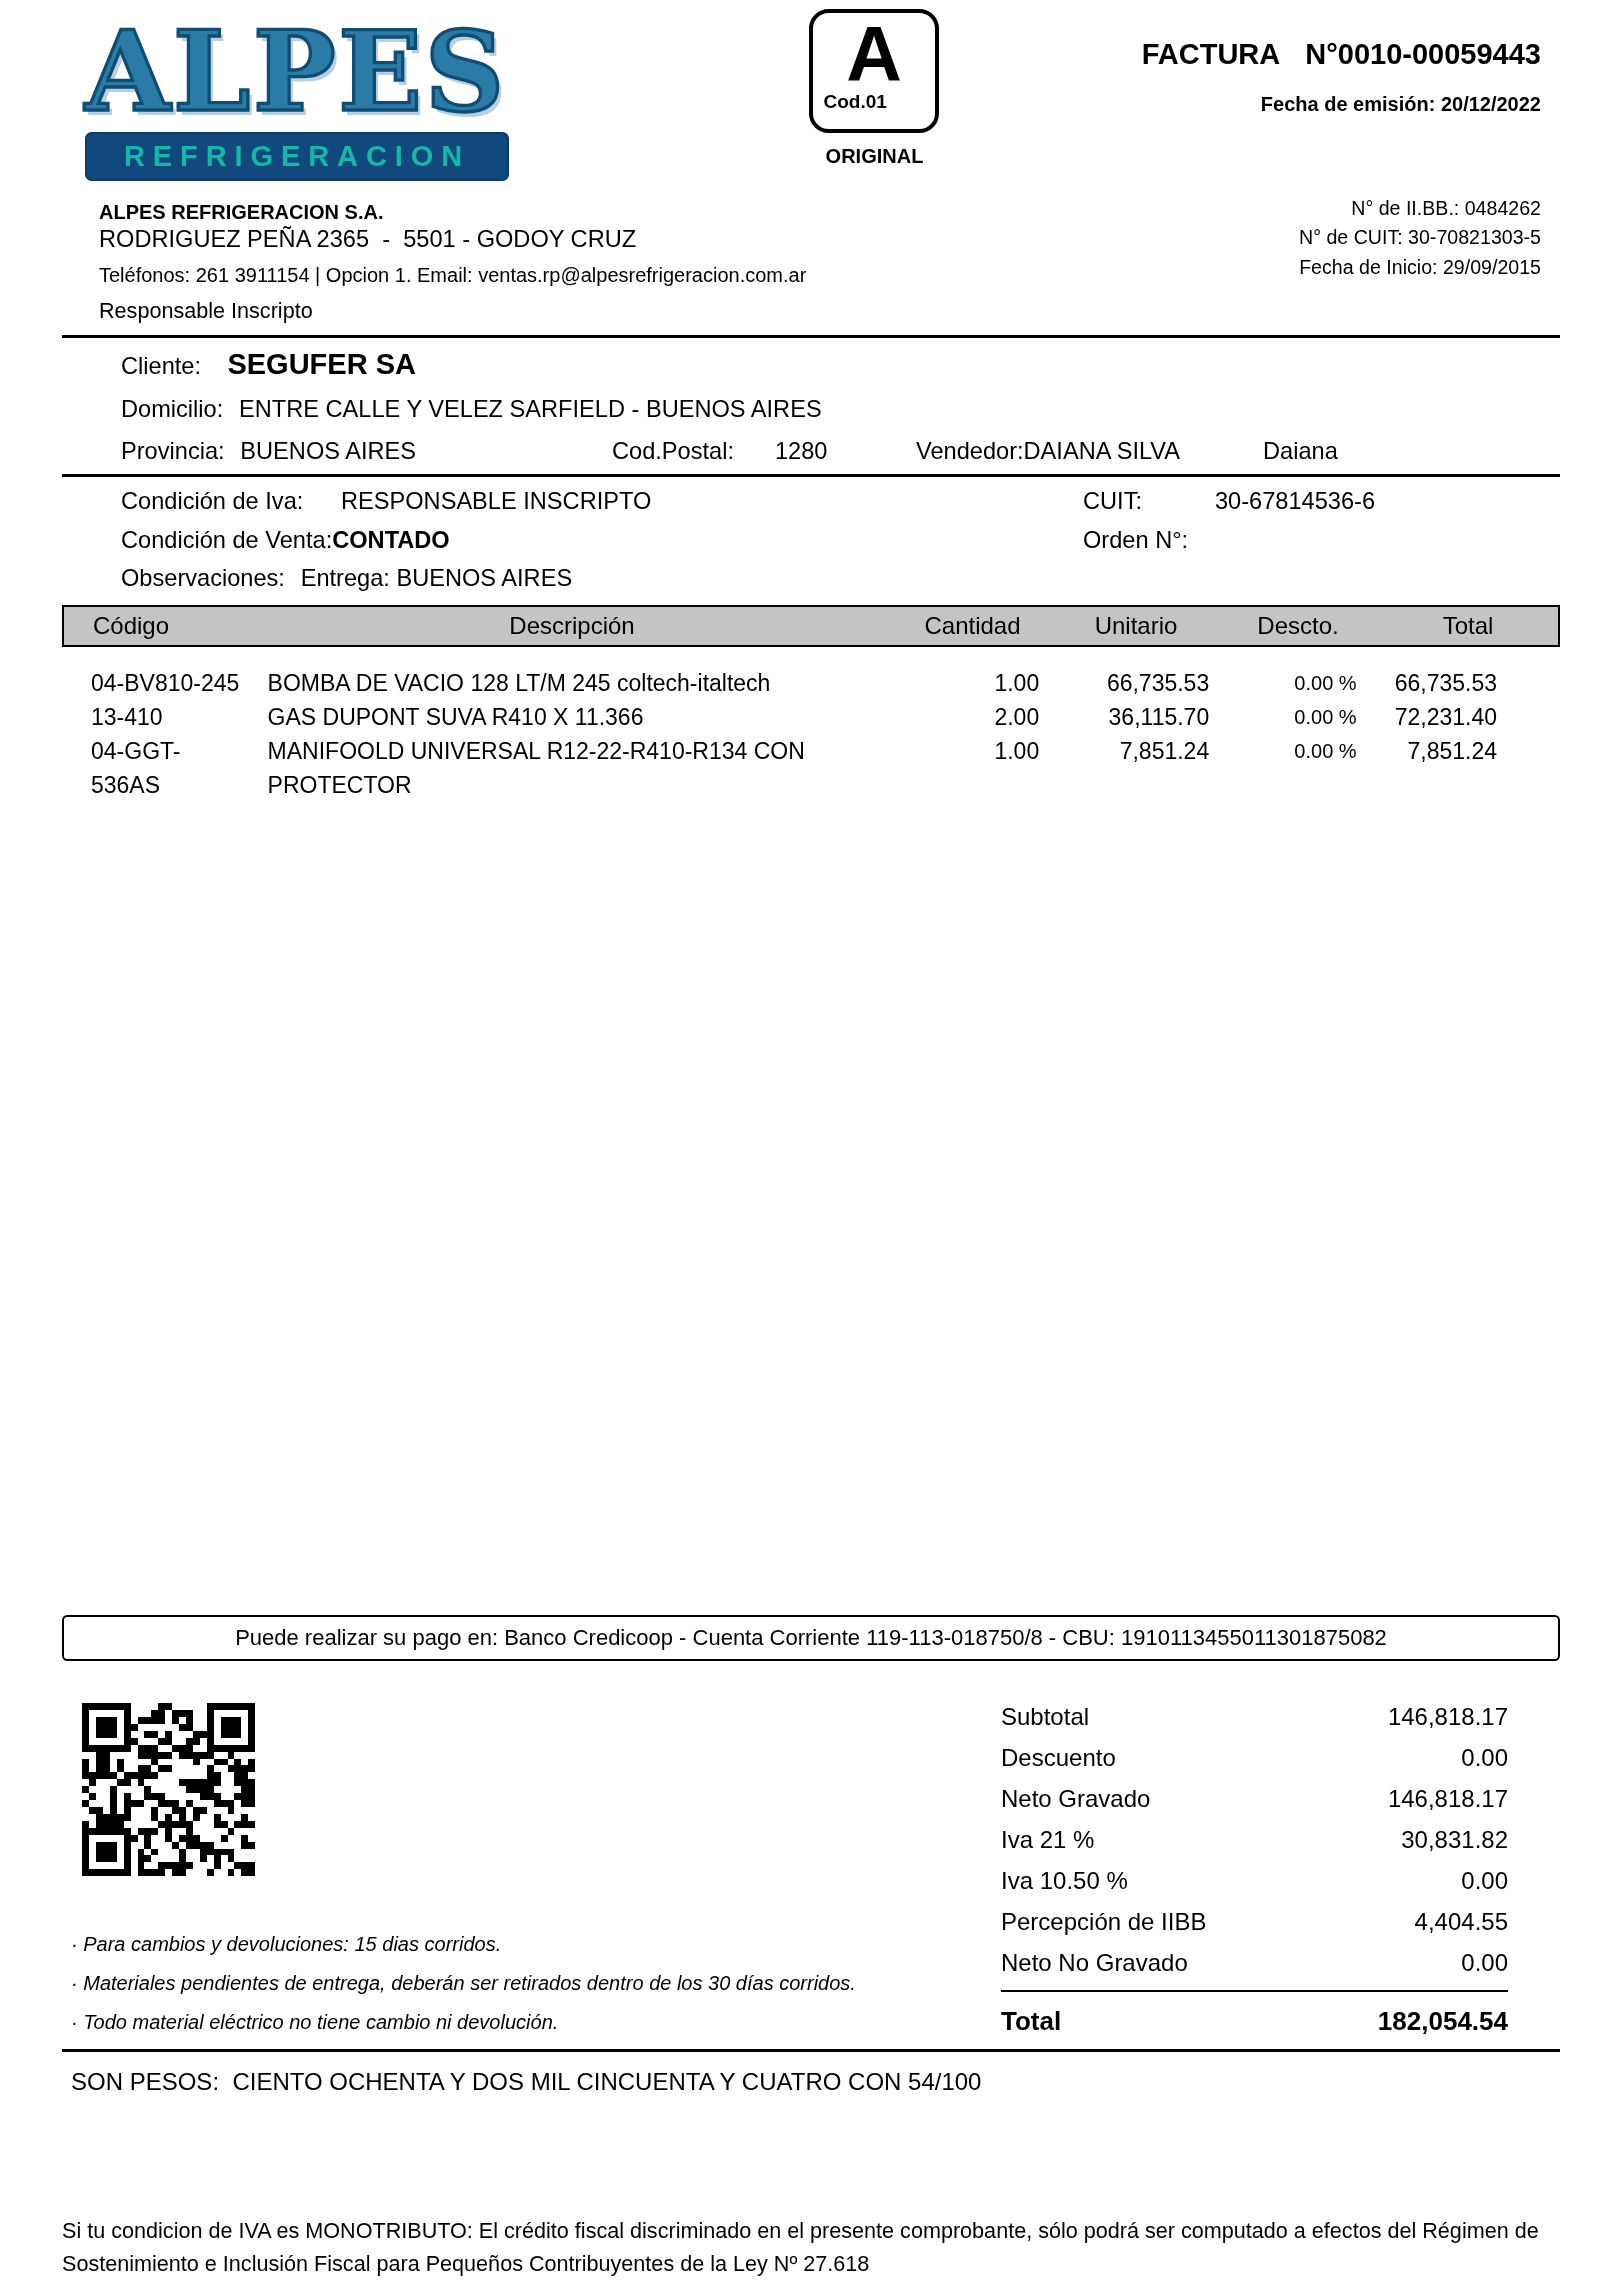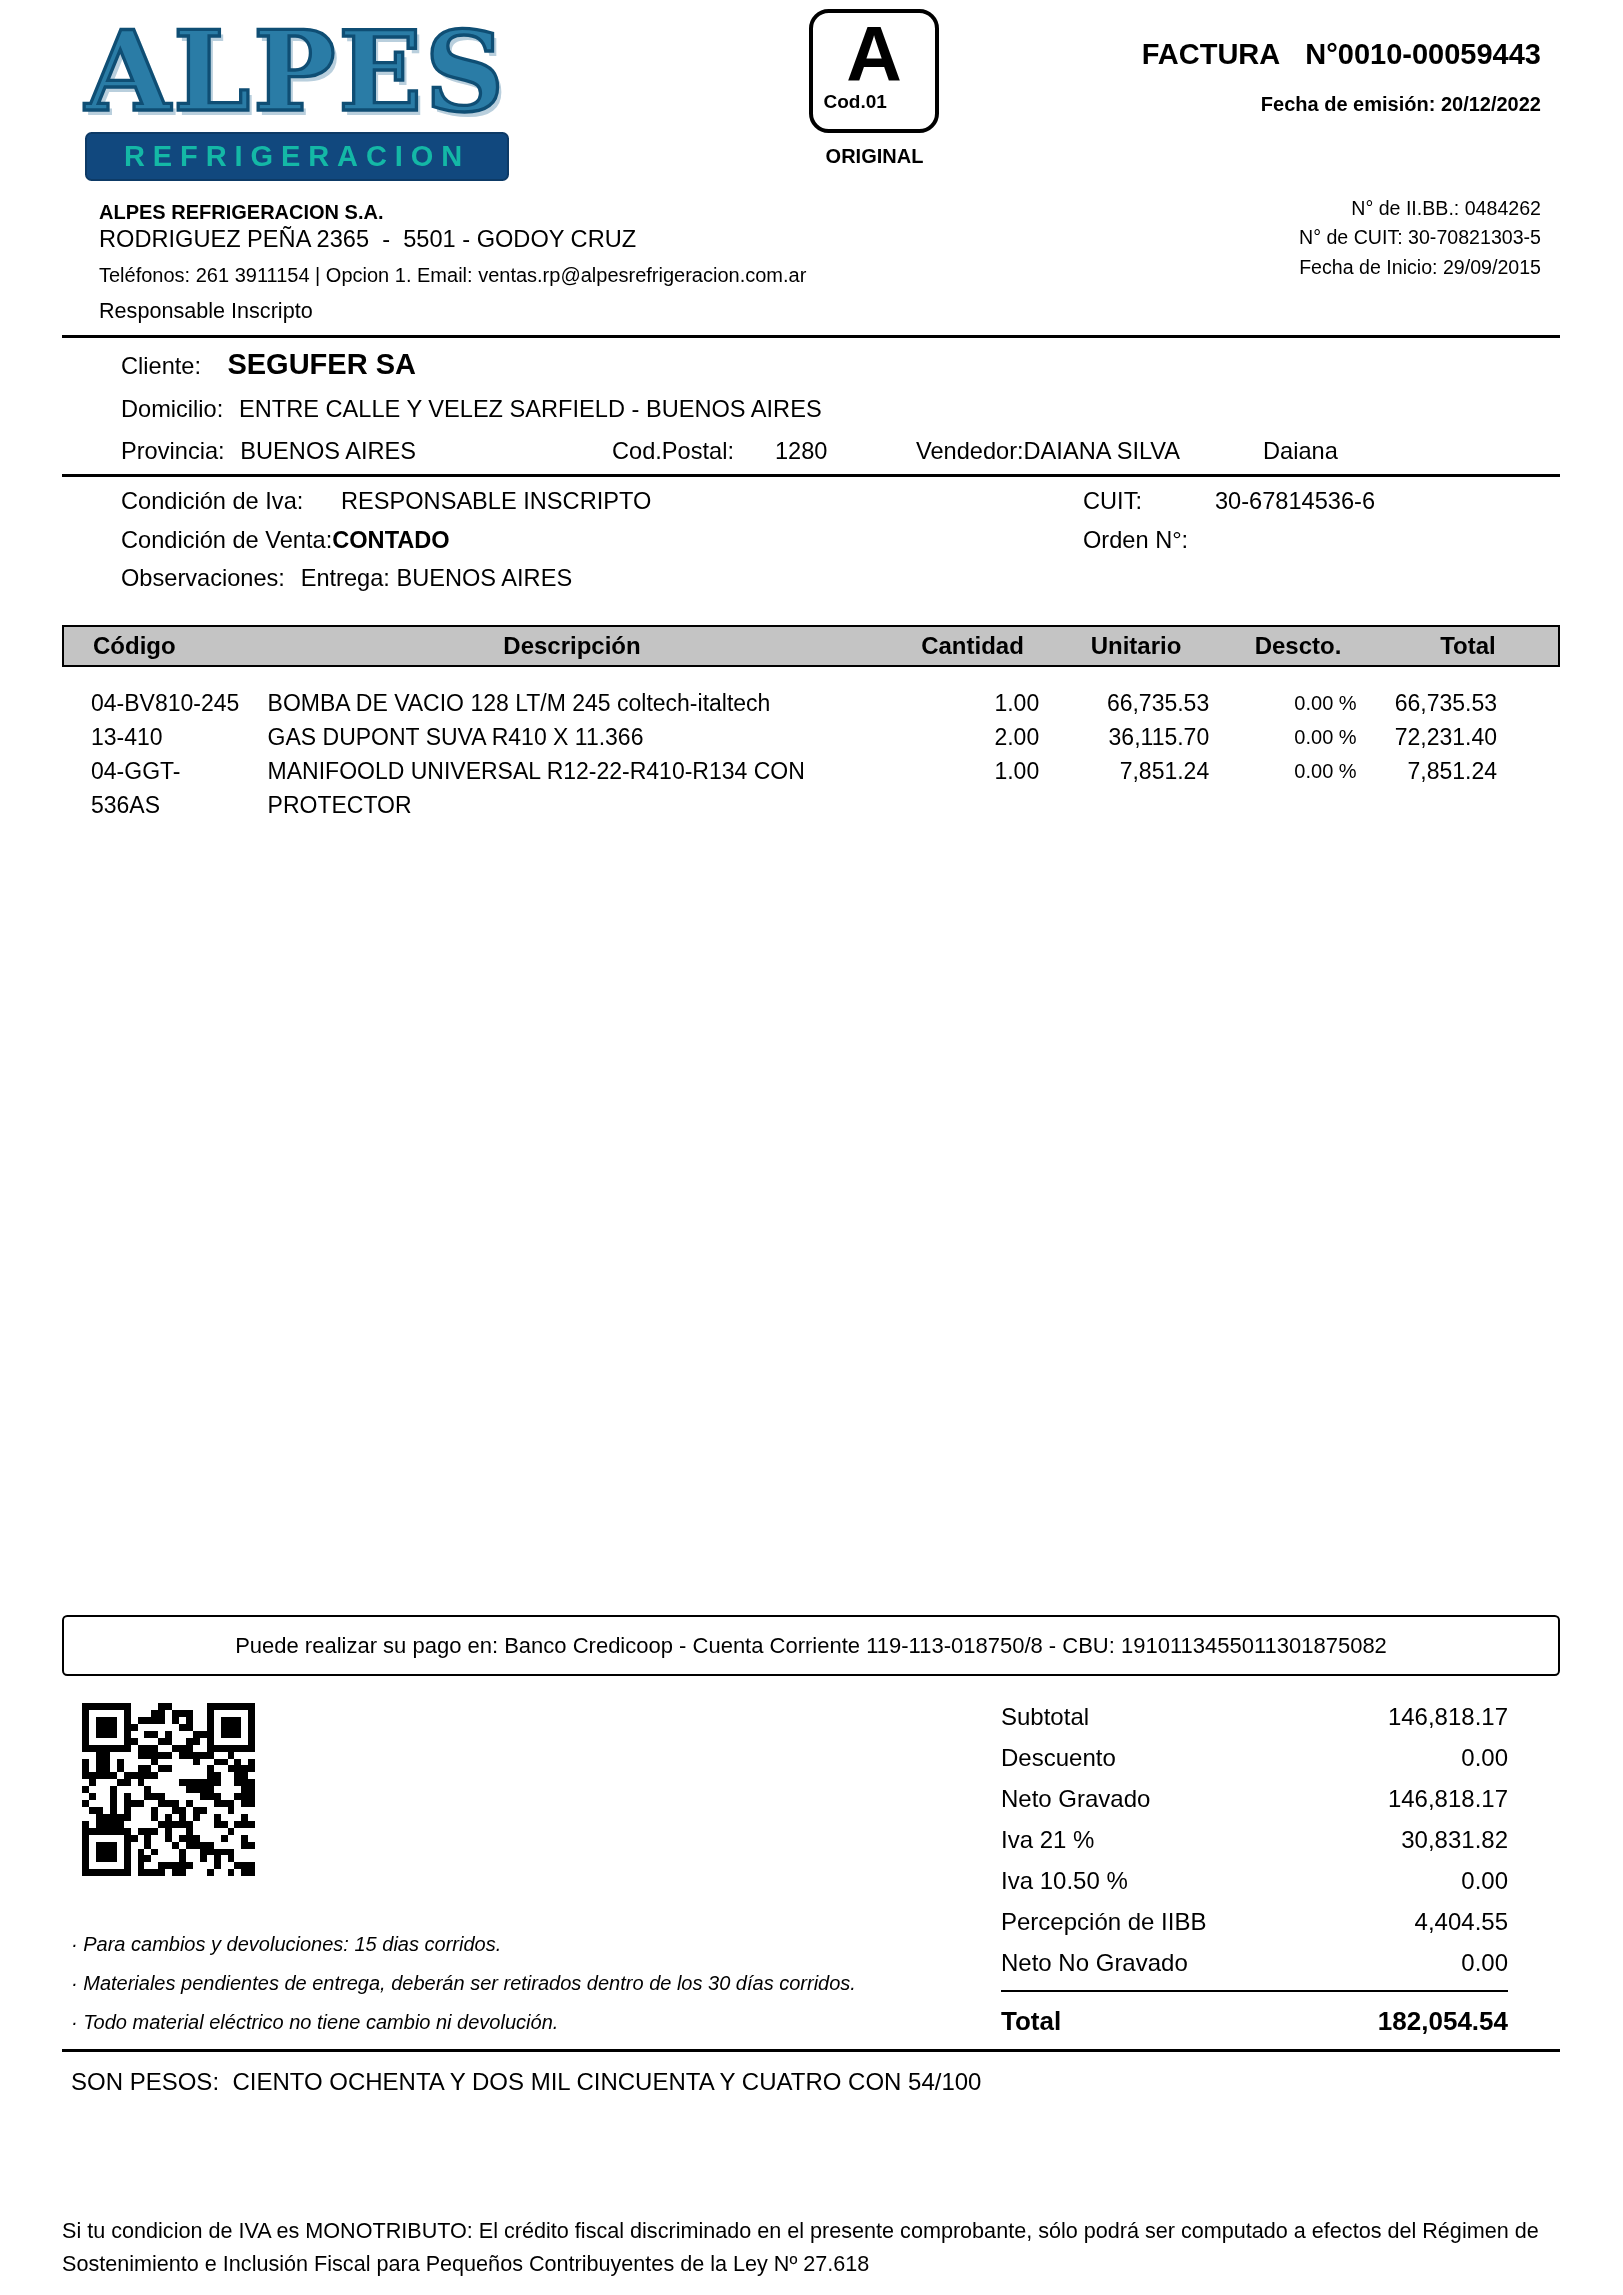--- a/index.html
+++ b/index.html
@@ -43,38 +43,38 @@
   .crow{position:absolute;left:0;right:0;height:37px;font-size:23.6px;}
   .crow .ap{position:absolute;top:0;white-space:nowrap;gap:12px;}
   .cliente-name{font-size:29px;font-weight:bold;margin-left:14.4px;}
   .bold{font-weight:bold;}
   .gap{margin-left:9.2px;}
 
   
   .table{position:absolute;left:62px;top:605px;width:1498px;}
   .thead{display:grid;grid-template-columns:186px 644px 157px 170px 154px 186px;
          background:#c4c4c4;border:2px solid #000;box-sizing:border-box;height:42px;
-         align-items:center;font-size:24px;font-weight:bold;margin-top:20px;}
+         align-items:center;font-size:24px;font-weight:normal;}
   .trow{display:grid;grid-template-columns:186px 644px 157px 170px 154px 186px;
         font-size:23px;line-height:34px;align-items:start;}
   .tbody{padding-top:19px;}
   .th-cod,.c-cod{padding-left:29px;text-align:left;}
   .th-des{text-align:center;}
   .c-des{padding-left:19.6px;max-width:582px;}
   .th-cant{text-align:center;}
   .c-cant{text-align:right;padding-right:9.8px;}
   .th-unit{text-align:center;}
   .c-unit{text-align:right;padding-right:9.8px;}
   .th-dto{text-align:center;}
   .c-dto{text-align:right;padding-right:16.4px;font-size:20px;}
   .th-tot{text-align:center;}
   .c-tot{text-align:right;padding-right:62px;}
 
   
-  .paybox{position:absolute;left:62px;top:1615px;width:1498px;height:61px;box-sizing:border-box;
+  .paybox{position:absolute;left:62px;top:1615px;width:1498px;height:46px;box-sizing:border-box;
           border:2.6px solid #000;border-radius:5.2px;display:flex;align-items:center;justify-content:center;
           font-size:22px;white-space:pre-wrap;}
 
   
   .qr{position:absolute;left:77px;top:1698px;width:173px;height:173px;padding:5.2px;background:#fff;
       display:grid;grid-template-columns:repeat(25,1fr);grid-auto-rows:1fr;}
   .qr i{display:block;}
   .qr i.b{background:#000;}
 
   

